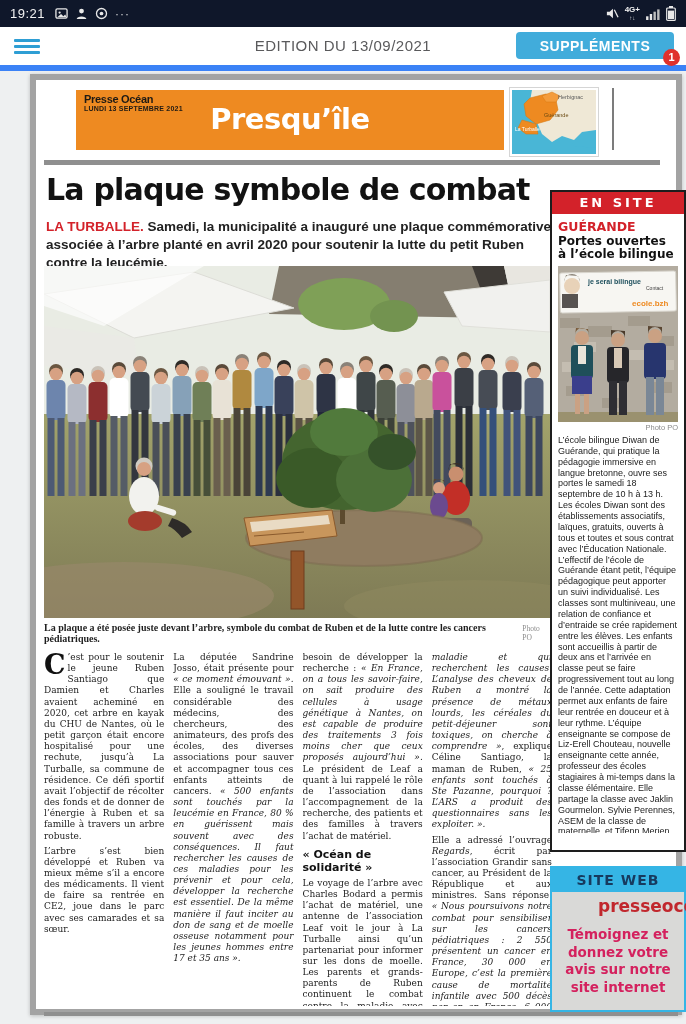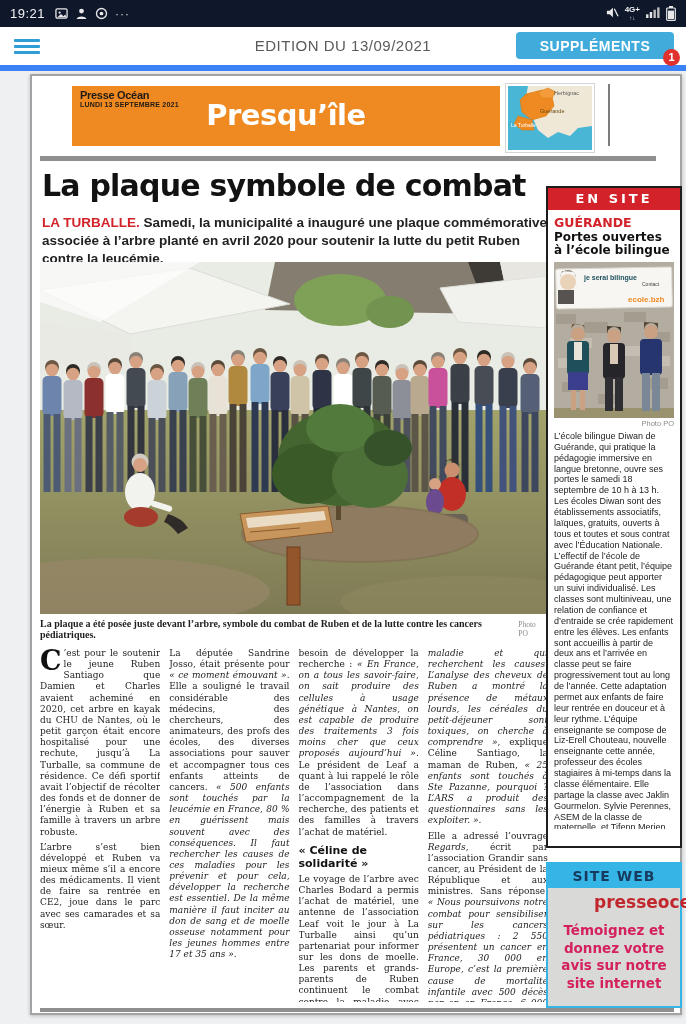--- a/index.html
+++ b/index.html
@@ -2,37 +2,37 @@
 <html><head>
 <meta charset="utf-8">
 <style>
   html,body{margin:0;padding:0;width:686px;height:1024px;overflow:hidden;
     background:#eef0f1;font-family:"Liberation Sans",sans-serif;}
   
   .statusbar{position:absolute;left:0;top:0;width:686px;height:27px;background:#0f172a;
     color:#f2f2f2;display:flex;align-items:center;padding:0 10px;box-sizing:border-box;}
   .sb-time{font-size:13px;letter-spacing:.5px;}
   .sb-icons-left{display:flex;align-items:center;gap:7px;margin-left:10px;}
-  .sb-right{margin-left:auto;display:flex;align-items:flex-start;gap:6px;}
+  .sb-right{margin-left:auto;display:flex;align-items:center;gap:6px;}
   .sb-net{font-size:8px;line-height:8px;text-align:center;font-weight:bold;}
   .sb-net small{display:block;font-size:6px;font-weight:normal;opacity:.8;}
   
   .appbar{position:absolute;left:0;top:27px;width:686px;height:38px;background:#ffffff;
     border-bottom:6px solid #3b82f6;}
   .hamburger{position:absolute;left:14px;top:9px;width:26px;height:20px;cursor:pointer;}
   .hamburger span{display:block;height:3px;background:#2e9ed4;margin:3px 0;border-radius:1px;}
   .appbar-title{position:absolute;left:0;right:0;top:10px;text-align:center;font-size:15px;
     color:#5a5a5c;letter-spacing:.5px;}
   .suppl-btn{position:absolute;right:12px;top:5px;width:158px;height:27px;background:#41acdb;
     color:#fff;font-size:14px;font-weight:bold;border:none;border-radius:4px;letter-spacing:.5px;}
   .suppl-badge{position:absolute;right:6px;top:22px;width:17px;height:17px;border-radius:50%;
     background:#e0312c;color:#fff;font-size:11px;font-weight:bold;text-align:center;line-height:17px;}
   
   .page{position:absolute;left:30px;top:74px;width:652px;height:941px;background:#fff;
-    border:2px solid #a3a3a3;box-shadow:0 1px 4px rgba(0,0,0,.22);box-sizing:border-box;}
+    border:6px solid #a3a3a3;box-shadow:0 1px 4px rgba(0,0,0,.22);box-sizing:border-box;}
   .banner{position:absolute;left:40px;top:10px;width:428px;height:60px;background:#ee8a21;}
   .brand{position:absolute;left:8px;top:3px;color:#1f1a14;}
   .brand-name{font-size:11px;font-weight:bold;letter-spacing:-.3px;}
   .brand-date{font-size:7px;font-weight:bold;letter-spacing:.2px;}
   .banner-section{position:absolute;left:0;right:0;top:12px;text-align:center;color:#fff;
     font-family:"DejaVu Sans",sans-serif;font-size:29px;font-weight:bold;letter-spacing:-.5px;}
   .map-box{position:absolute;left:474px;top:8px;width:84px;height:64px;border:2px solid #fff;
     box-shadow:0 0 0 1px #d5d5d5;}
   .mast-vrule{position:absolute;left:576px;top:8px;width:2px;height:62px;background:#7c7c7c;}
   .rule{position:absolute;left:8px;width:616px;height:5px;background:#8f8f8f;}
@@ -387,21 +387,21 @@
   <div class="cols">
     <div class="col">
         <p class="para dropcap"><span class="dropcap-letter">C</span><span>’est pour le soutenir le jeune Ruben Santiago que Damien et Charles avaient acheminé en 2020, cet arbre en kayak du CHU de Nantes, où le petit garçon était encore hospitalisé pour une rechute, jusqu’à La Turballe, sa commune de résidence. Ce défi sportif avait l’objectif de récolter des fonds et de donner de l’énergie à Ruben et sa famille à travers un arbre robuste.</span></p>
         <p class="para body"><span>L’arbre s’est bien développé et Ruben va mieux même s’il a encore des médicaments. Il vient de faire sa rentrée en CE2, joue dans le parc avec ses camarades et sa sœur. </span></p>
       </div>
     <div class="col">
         <p class="para body"><span>La députée Sandrine Josso, était présente pour </span><i>« ce moment émouvant »</i><span>. Elle a souligné le travail considérable des médecins, des chercheurs, des animateurs, des profs des écoles, des diverses associations pour sauver et accompagner tous ces enfants atteints de cancers. </span><i>« 500 enfants sont touchés par la leucémie en France, 80 % en guérissent mais souvent avec des conséquences. Il faut rechercher les causes de ces maladies pour les prévenir et pour cela, développer la recherche est essentiel. De la même manière il faut inciter au don de sang et de moelle osseuse notamment pour les jeunes hommes entre 17 et 35 ans ».</i></p>
       </div>
     <div class="col">
         <p class="para body"><span>besoin de développer la recherche : </span><i>« En France, on a tous les savoir-faire, on sait produire des cellules à usage génétique à Nantes, on est capable de produire des traitements 3 fois moins cher que ceux proposés aujourd’hui »</i><span>. Le président de Leaf a quant à lui rappelé le rôle de l’association dans l’accompagnement de la recherche, des patients et des familles à travers l’achat de matériel.</span></p>
-        <p class="para subhead"><span>« Céline de solidarité »</span></p>
+        <p class="para subhead"><span>« Océan de solidarité »</span></p>
         <p class="para body"><span>Le voyage de l’arbre avec Charles Bodard a permis l’achat de matériel, une antenne de l’association Leaf voit le jour à La Turballe ainsi qu’un partenariat pour informer sur les dons de moelle. Les parents et grands-parents de Ruben continuent le combat contre la maladie avec d’autres parents. </span></p>
       </div>
     <div class="col">
         <p class="para body"><i>maladie et qui recherchent les causes. L’analyse des cheveux de Ruben a montré la présence de métaux lourds, les céréales du petit-déjeuner sont toxiques, on cherche à comprendre »</i><span>, explique Céline Santiago, la maman de Ruben, </span><i>« 25 enfants sont touchés à Ste Pazanne, pourquoi ? L’ARS a produit des questionnaires sans les exploiter. ».</i></p>
         <p class="para body"><span>Elle a adressé l’ouvrage </span><i>Regards</i><span>, écrit par l’association Grandir sans cancer, au Président de la République et aux ministres. Sans réponse. </span><i>« Nous poursuivons notre combat pour sensibiliser sur les cancers pédiatriques : 2 550 présentent un cancer en France, 30 000 en Europe, c’est la première cause de mortalité infantile avec 500 décès par an en France, 6 000 en Europe »</i></p>
       </div>
   </div>
 
   <div class="rule bottom"></div>
 

